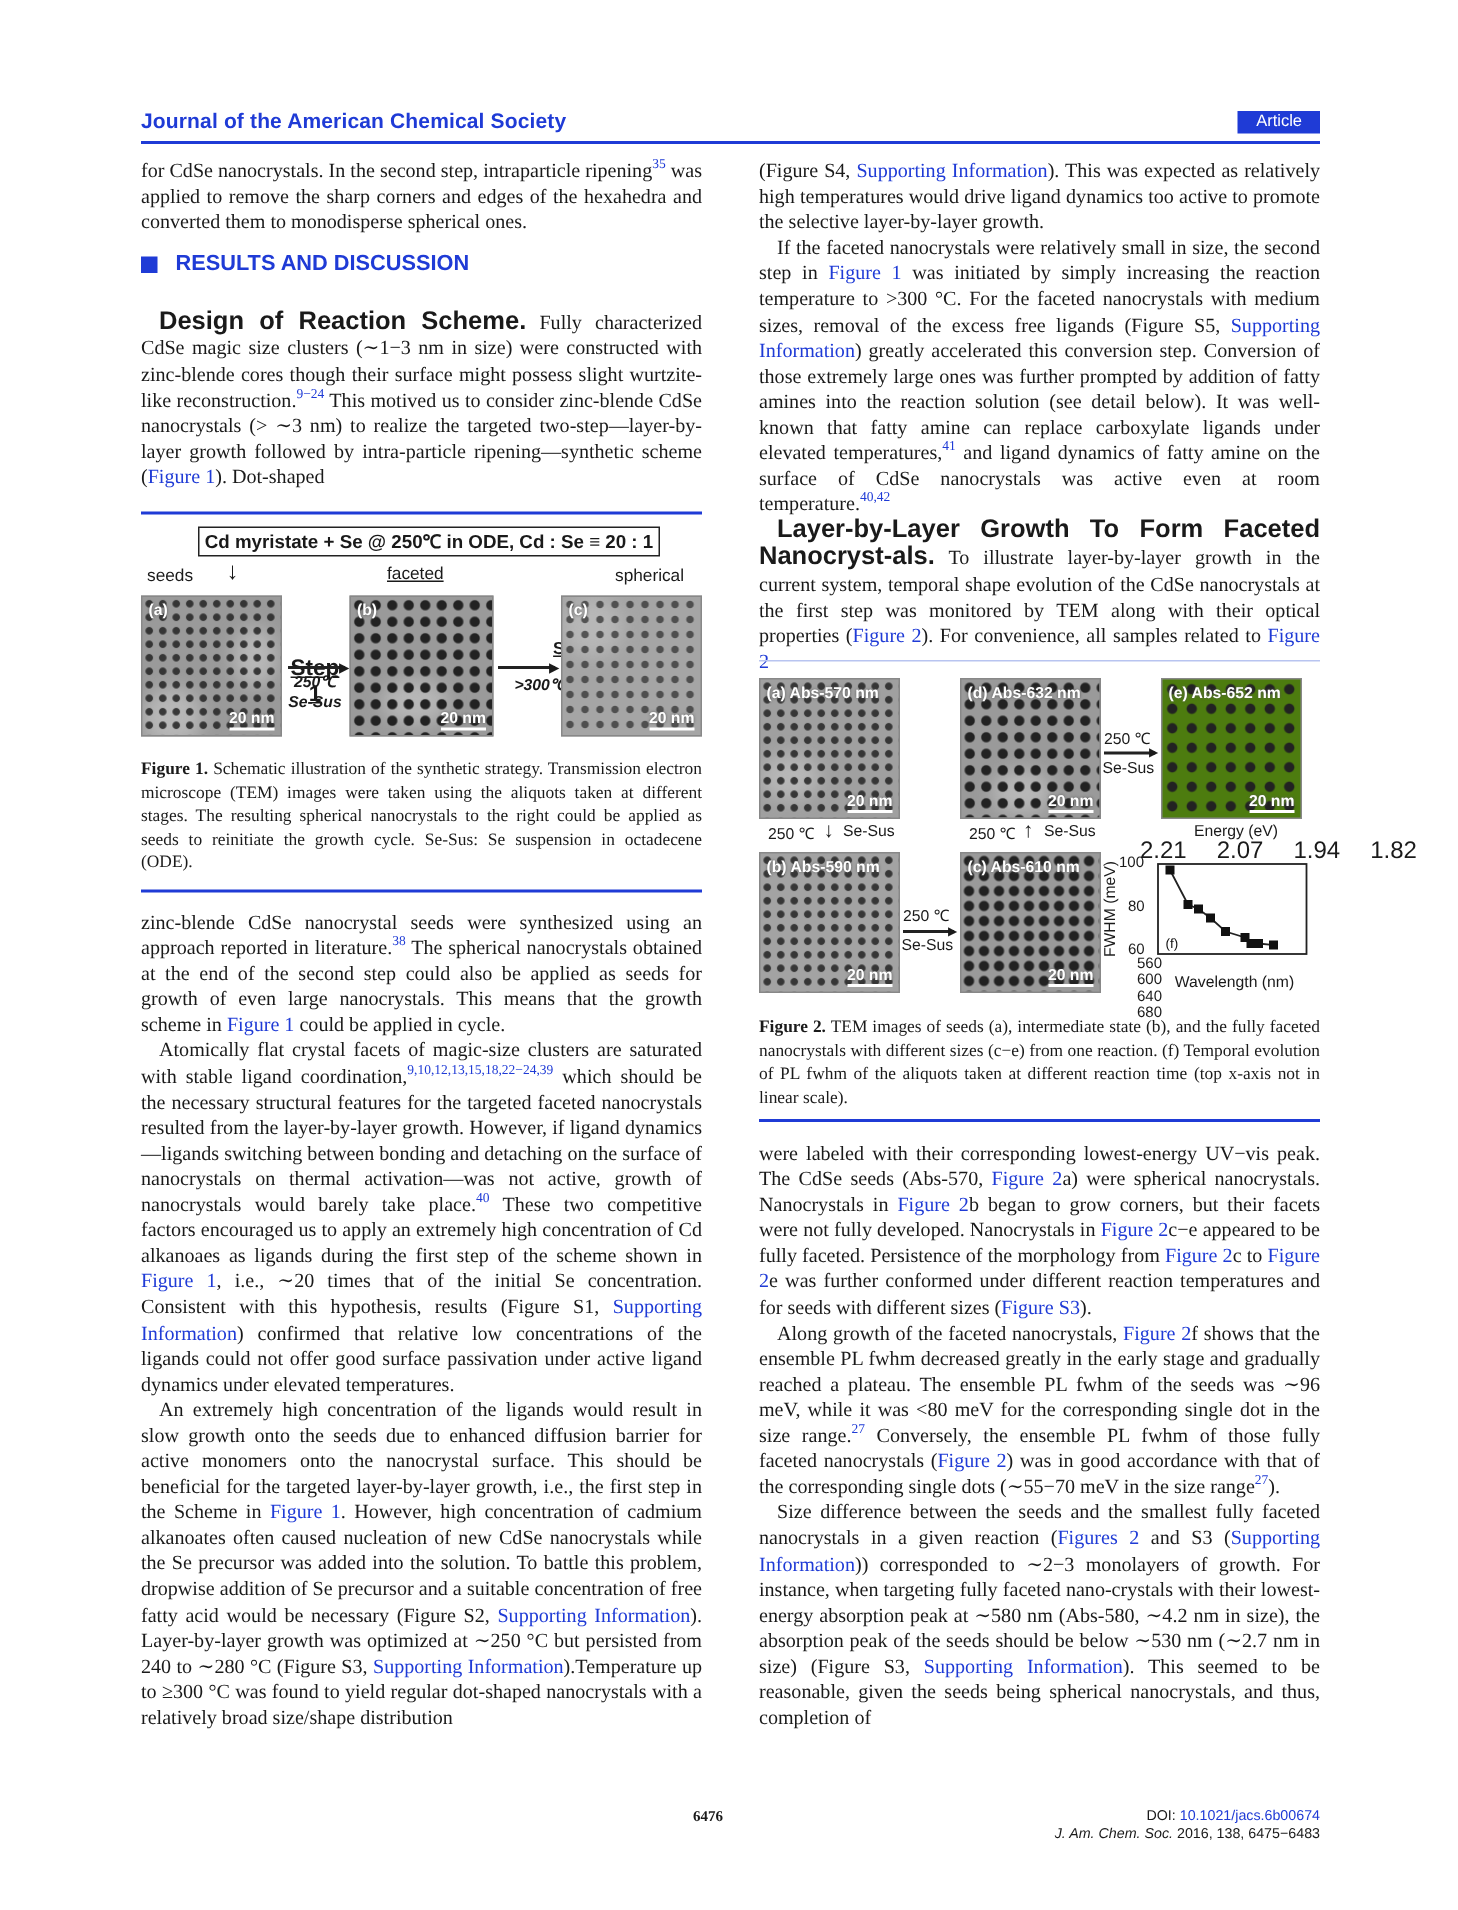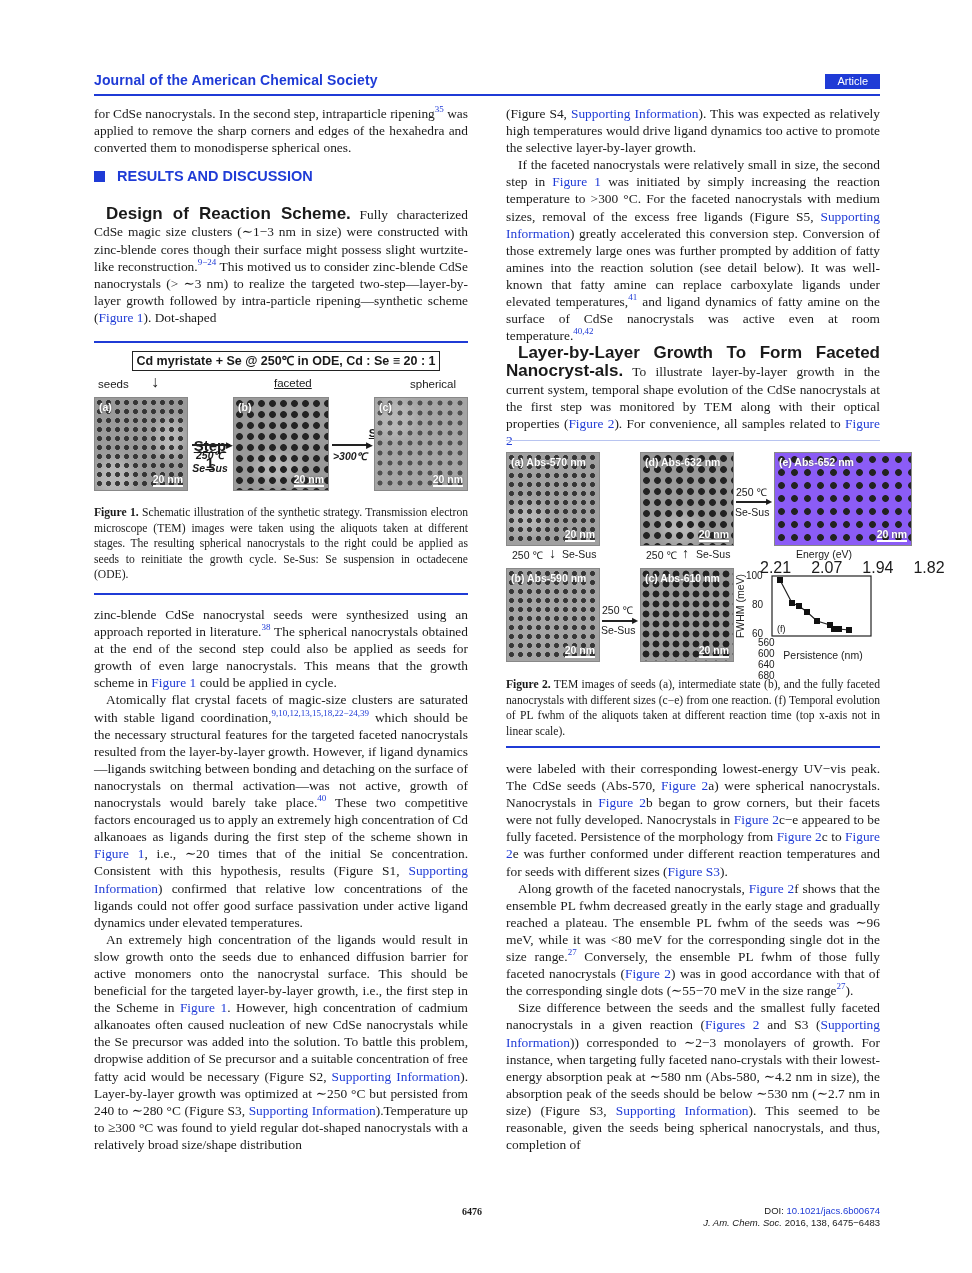--- a/index.html
+++ b/index.html
@@ -47,21 +47,21 @@
       <span>RESULTS AND DISCUSSION</span>
     </div>
   <p class="indent"><span class="runin">Design of Reaction Scheme.</span> <span>Fully characterized CdSe magic size clusters (∼1−3 nm in size) were constructed with zinc-blende cores though their surface might possess slight wurtzite-like reconstruction.</span><sup class="l">9−24</sup><span> This motived us to consider zinc-blende CdSe nanocrystals (&gt; ∼3 nm) to realize the targeted two-step—layer-by-layer growth followed by intra-particle ripening—synthetic scheme (</span><a>Figure 1</a><span>). Dot-shaped</span></p>
 </div>
 
 <div class="blueline" style="left:94px; top:341px; width:374px;"></div>
 <div class="figbox" style="left:94px; top:345px; width:374px; height:155px;">
   <div class="sans" style="position:absolute; left:38px; top:6px; width:306px; height:18px; border:1.5px solid #222; font-size:12.5px; font-weight:bold; text-align:center; line-height:18px;">Cd myristate +  Se @ 250℃ in ODE, Cd : Se ≡ 20 : 1</div>
   <div class="sans" style="position:absolute; left:57px; top:28px; font-size:16px;">↓</div>
   <div class="sans" style="position:absolute; left:4px; top:33px; font-size:11.5px;">seeds</div>
-  <div class="sans" style="position:absolute; left:180px; top:32px; font-size:11.5px;text-decoration:underline;">faceted</div>
+  <div class="sans" style="position:absolute; left:164px; top:32px; font-size:11.5px;text-decoration:underline;">faceted</div>
   <div class="sans" style="position:absolute; left:316px; top:33px; font-size:11.5px;">spherical</div>
 
   <div class="tem" style="left:0; top:52px; width:92px; height:92px;">
     <div class="blob" style="left:60px; top:20px; width:30px; height:40px;"></div>
     <div class="blob" style="left:0; top:60px; width:40px; height:40px;"></div>
     <div class="dots"></div>
     <span class="lbl">(a)</span>
     <span class="scale">20 nm</span>
   </div>
   <div class="sans" style="position:absolute; left:96px; top:92px; width:40px; text-align:center; font-size:15px; font-weight:bold; text-decoration:underline;">Step 1</div>
@@ -74,21 +74,21 @@
 
   <div class="tem" style="left:139px; top:52px; width:94px; height:92px;">
     <div class="blob" style="left:20px; top:55px; width:45px; height:30px;"></div>
     <div class="tri"></div>
     <span class="lbl">(b)</span>
     <span class="scale">20 nm</span>
   </div>
   <div class="sans" style="position:absolute; left:236px; top:82px; width:40px; text-align:center; font-size:11.5px; font-weight:bold; text-decoration:underline;margin-left:36px;">Step 2</div>
   <div style="position:absolute; left:238px; top:99px; width:38px; height:1.5px; background:#222;"></div>
   <div style="position:absolute; left:272px; top:95px; font-size:9px;" class="sans">▶</div>
-  <div class="sans" style="position:absolute; left:236px; top:104px; width:40px; text-align:center; font-size:10.5px; font-style:italic; font-weight:bold;">&gt;300℃</div>
+  <div class="sans" style="position:absolute; left:236px; top:104px; width:40px; text-align:center; font-size:10.5px; font-style:italic; font-weight:bold;padding-left:10px;">&gt;300℃</div>
 
   <div class="tem" style="left:280px; top:52px; width:92px; height:92px; background:#a5a5a5;">
     <div class="blob" style="left:0; top:0; width:40px; height:40px;"></div>
     <div class="dots" style="background-size:10px 10px; opacity:.7;"></div>
     <span class="lbl">(c)</span>
     <span class="scale">20 nm</span>
   </div>
 </div>
 <div class="caption" style="position:absolute; left:94px; top:505px; width:374px;"><b>Figure 1.</b><span> Schematic illustration of the synthetic strategy. Transmission electron microscope (TEM) images were taken using the aliquots taken at different stages. The resulting spherical nanocrystals to the right could be applied as seeds to reinitiate the growth cycle. Se-Sus: Se suspension in octadecene (ODE).</span></div>
 <div class="blueline" style="left:94px; top:593px; width:374px;"></div>
@@ -140,21 +140,21 @@
     <div class="blob" style="left:20px; top:60px; width:40px; height:30px;"></div>
     <div class="tri" style="background-size:11px 11px;"></div>
     <span class="lbl">(d) Abs-632 nm</span>
     <span class="scale">20 nm</span>
   </div>
   <div class="sans" style="position:absolute; left:230px; top:35px; font-size:10.5px;">250 ℃</div>
   <div style="position:absolute; left:230px; top:51px; width:34px; height:1.5px; background:#222;"></div>
   <div class="sans" style="position:absolute; left:260px; top:47px; font-size:8px;">▶</div>
   <div class="sans" style="position:absolute; left:229px; top:56px; font-size:10.5px;">Se-Sus</div>
 
-  <div class="tem" style="left:268px; top:2px; width:92px; height:92px; background:#8b5cf6;padding-left:44px;">
+  <div class="tem" style="left:268px; top:2px; width:92px; height:92px; background:#4d7c0f;">
     <div class="tri" style="background-size:13px 13px;"></div>
     <span class="lbl">(e) Abs-652 nm</span>
     <span class="scale">20 nm</span>
   </div>
 
   <div style="position:absolute; left:226px; top:98px; width:148px; height:117px;">
     <div class="sans" style="position:absolute; left:42px; top:0; width:100px; text-align:center; font-size:10.5px;">Energy (eV)</div>
     <div class="sans" style="position:absolute; left:28px; top:11px; width:122px; font-size:16px; display:flex; justify-content:space-between;gap:20px;">
       <span>2.21</span>
       <span>2.07</span>
@@ -180,21 +180,21 @@
         <rect x="80" y="53" width="6" height="6"></rect>
       </g>
       <text x="11" y="58" font-family="Liberation Sans, sans-serif" font-size="9" fill="#111">(f)</text>
     </svg>
     <div class="sans" style="position:absolute; left:26px; top:89px; width:124px; font-size:10px; display:flex; justify-content:space-between;flex-direction:column;">
       <span>560</span>
       <span>600</span>
       <span>640</span>
       <span>680</span>
     </div>
-    <div class="sans" style="position:absolute; left:36px; top:101px; width:110px; text-align:center; font-size:10.5px;">Persistence (nm)</div>
+    <div class="sans" style="position:absolute; left:36px; top:101px; width:110px; text-align:center; font-size:10.5px;">Wavelength (nm)</div>
   </div>
 </div>
 
 <div class="caption" style="position:absolute; left:506px; top:677px; width:374px;"><b>Figure 2.</b><span> TEM images of seeds (a), intermediate state (b), and the fully faceted nanocrystals with different sizes (c−e) from one reaction. (f) Temporal evolution of PL fwhm of the aliquots taken at different reaction time (top x-axis not in linear scale).</span></div>
 <div class="blueline" style="left:506px; top:746px; width:374px;"></div>
 
 <div class="col" style="left:506px; top:760px;">
   <p><span>were labeled with their corresponding lowest-energy UV−vis peak. The CdSe seeds (Abs-570, </span><a>Figure 2</a><span>a) were spherical nanocrystals. Nanocrystals in </span><a>Figure 2</a><span>b began to grow corners, but their facets were not fully developed. Nanocrystals in </span><a>Figure 2</a><span>c−e appeared to be fully faceted. Persistence of the morphology from </span><a>Figure 2</a><span>c to </span><a>Figure 2</a><span>e was further conformed under different reaction temperatures and for seeds with different sizes (</span><a>Figure S3</a><span>).</span></p>
   <p class="indent"><span>Along growth of the faceted nanocrystals, </span><a>Figure 2</a><span>f shows that the ensemble PL fwhm decreased greatly in the early stage and gradually reached a plateau. The ensemble PL fwhm of the seeds was ∼96 meV, while it was &lt;80 meV for the corresponding single dot in the size range.</span><sup class="l">27</sup><span> Conversely, the ensemble PL fwhm of those fully faceted nanocrystals (</span><a>Figure 2</a><span>) was in good accordance with that of the corresponding single dots (∼55−70 meV in the size range</span><sup class="l">27</sup><span>).</span></p>
   <p class="indent"><span>Size difference between the seeds and the smallest fully faceted nanocrystals in a given reaction (</span><a>Figures 2</a><span> and S3 (</span><a>Supporting Information</a><span>)) corresponded to ∼2−3 monolayers of growth. For instance, when targeting fully faceted nano-crystals with their lowest-energy absorption peak at ∼580 nm (Abs-580, ∼4.2 nm in size), the absorption peak of the seeds should be below ∼530 nm (∼2.7 nm in size) (Figure S3, </span><a>Supporting Information</a><span>). This seemed to be reasonable, given the seeds being spherical nanocrystals, and thus, completion of</span></p>

